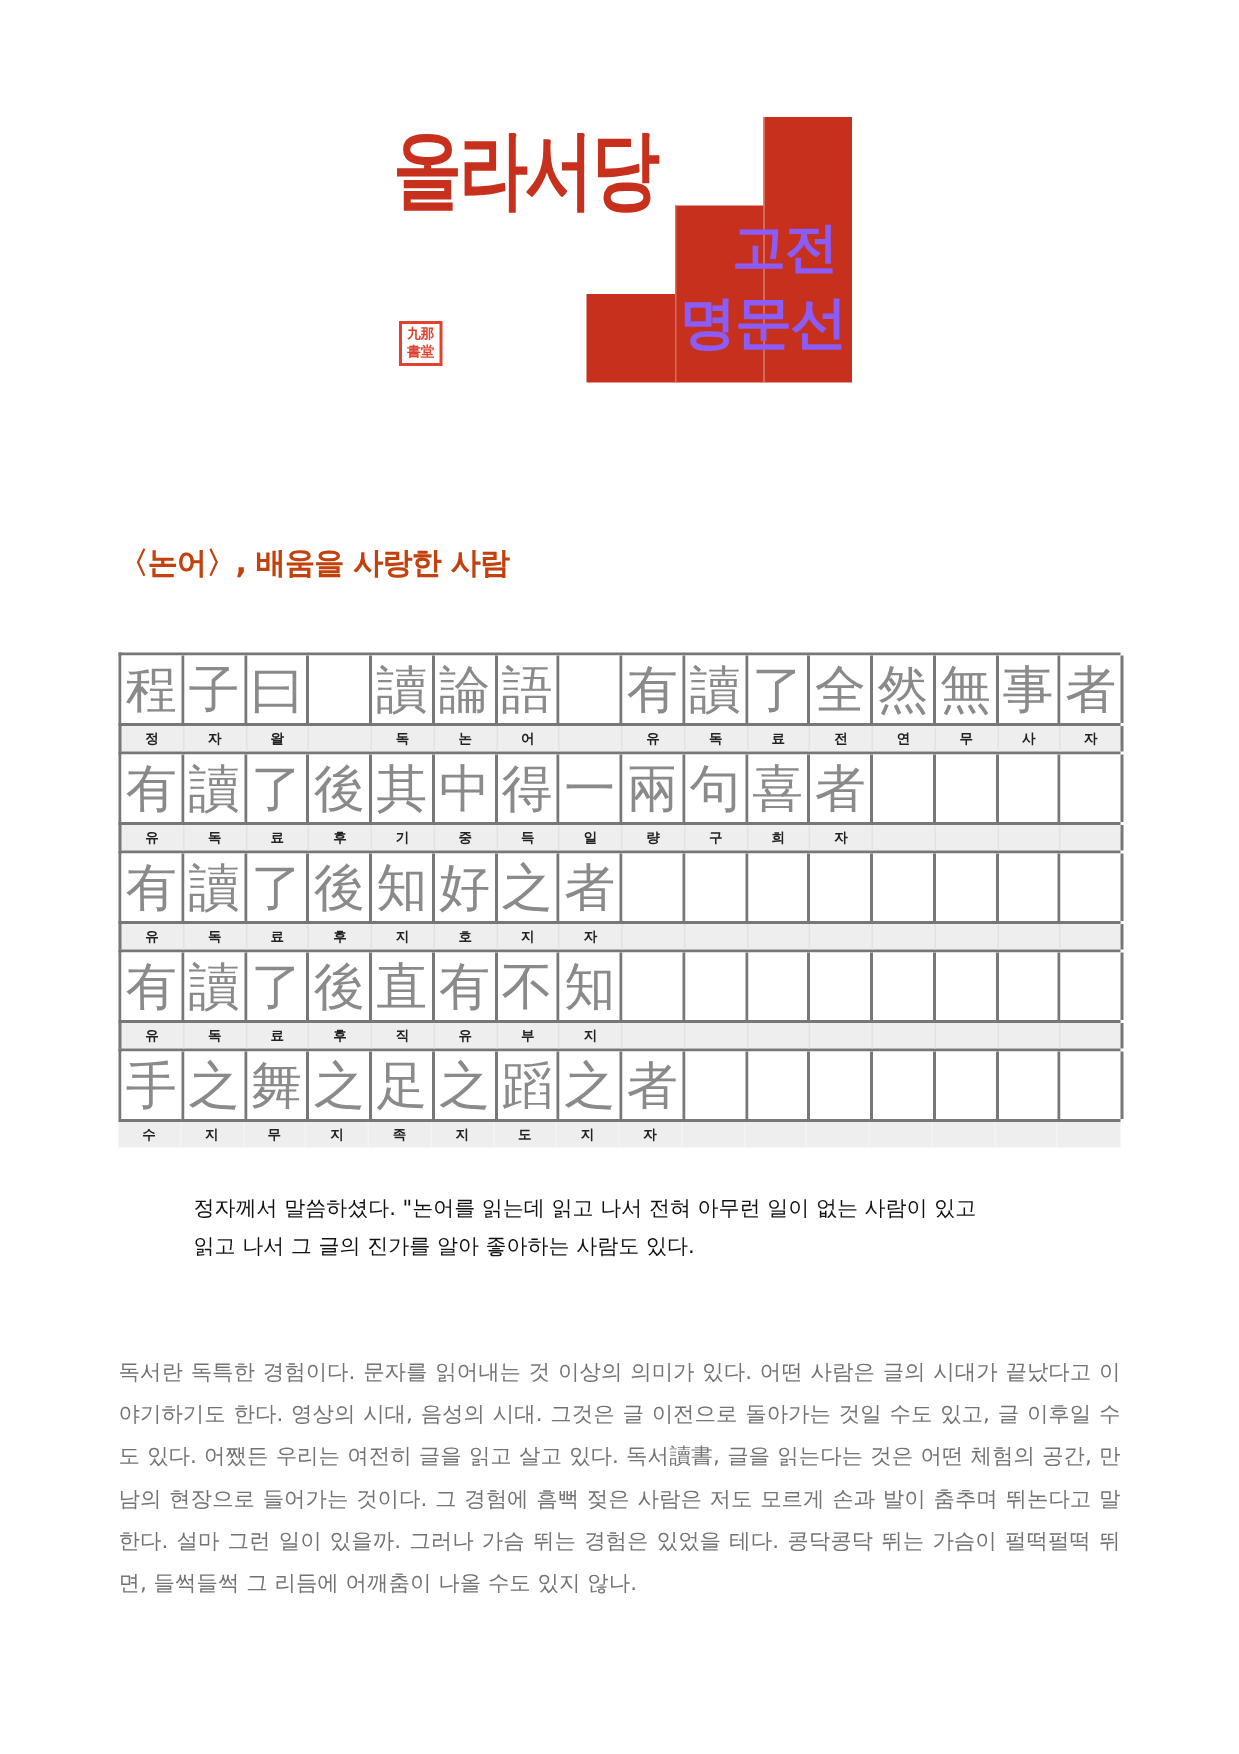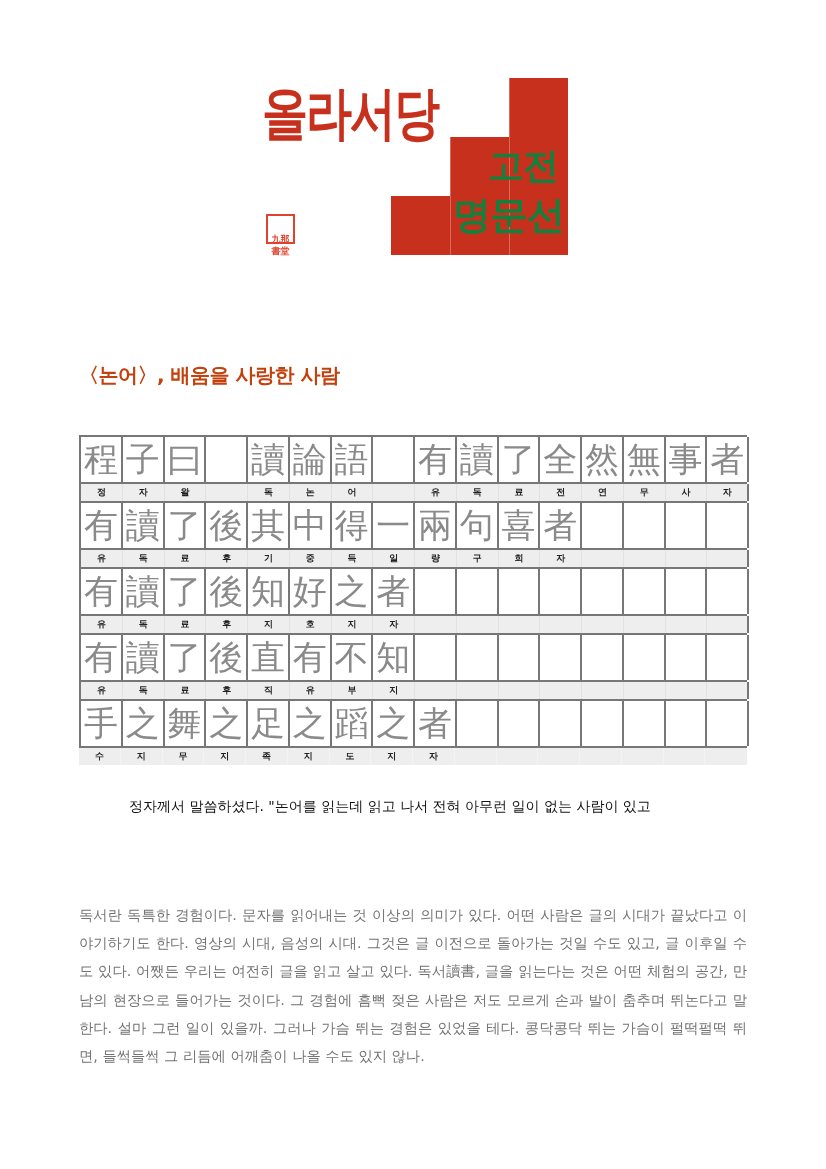--- a/index.html
+++ b/index.html
@@ -7,26 +7,26 @@
            font-family: "DejaVu Sans", "Liberation Sans", sans-serif; color: #111; }
 
     
     .logo { position: absolute; left: 0; top: 0; width: 826px; height: 270px; }
     .logo-bar { position: absolute; background: #c8301e; }
     .logo-bar.b1 { left: 391px; top: 196px; width: 59px; height: 59px; }
     .logo-bar.b2 { left: 450px; top: 137px; width: 59px; height: 118px; border-left: 1px solid #d86a5c; box-sizing: border-box; }
     .logo-bar.b3 { left: 509px; top: 78px;  width: 59px; height: 177px; border-left: 1px solid #d86a5c; box-sizing: border-box; }
     .logo-title { position: absolute; left: 262px; top: 84px; font-size: 46px; font-weight: bold;
                   color: #c8301e; letter-spacing: -2px; line-height: 1; transform: scaleY(1.25); transform-origin: top left; }
-    .logo-sub { position: absolute; color: #15803d; font-weight: bold; line-height: 1; letter-spacing: -1px; }
+    .logo-sub { position: absolute; color: #8b5cf6; font-weight: bold; line-height: 1; letter-spacing: -1px; }
     .logo-sub.l1 { left: 488px; top: 148px; font-size: 36px; }
     .logo-sub.l2 { left: 453px; top: 196px; font-size: 38px; }
     .seal { position: absolute; left: 266px; top: 214px; width: 29px; height: 30px;
             border: 2px solid #e0422e; box-sizing: border-box; color: #e0422e;
-            font-size: 9px; line-height: 12px; text-align: center; font-weight: bold; padding-top: 17px; }
+            font-size: 9px; line-height: 12px; text-align: center; font-weight: bold; padding-top: 1px; }
 
     
     .heading { position: absolute; left: 79px; top: 362px; font-size: 20px; font-weight: bold; color: #c2410c; letter-spacing: -0.5px; }
 
     
     .grid { position: absolute; left: 79px; top: 435px; width: 668px; }
     .char-row { display: flex; height: 47px; border-top: 2px solid #777; border-left: 2px solid #777; box-sizing: border-box; }
     .char-row.first { border-top: 2px solid #777; }
     .char-cell { flex: 0 0 41.75px; height: 100%; border-right: 2px solid #777; box-sizing: border-box;
                  display: flex; align-items: center; justify-content: center;
@@ -250,17 +250,18 @@
       <div class="read-cell"></div>
       <div class="read-cell"></div>
       <div class="read-cell"></div>
       <div class="read-cell"></div>
       <div class="read-cell"></div>
     </div>
   </div>
 
 <div class="quote">
   <div>정자께서 말씀하셨다. "논어를 읽는데 읽고 나서 전혀 아무런 일이 없는 사람이 있고</div>
+  <div>읽고 나서 그 글의 진가를 알아 좋아하는 사람도 있다.</div>
 </div>
 
 <div class="body-text">독서란 독특한 경험이다. 문자를 읽어내는 것 이상의 의미가 있다. 어떤 사람은 글의 시대가 끝났다고 이야기하기도 한다. 영상의 시대, 음성의 시대. 그것은 글 이전으로 돌아가는 것일 수도 있고, 글 이후일 수도 있다. 어쨌든 우리는 여전히 글을 읽고 살고 있다. 독서讀書, 글을 읽는다는 것은 어떤 체험의 공간, 만남의 현장으로 들어가는 것이다. 그 경험에 흠뻑 젖은 사람은 저도 모르게 손과 발이 춤추며 뛰논다고 말한다. 설마 그런 일이 있을까. 그러나 가슴 뛰는 경험은 있었을 테다. 콩닥콩닥 뛰는 가슴이 펄떡펄떡 뛰면, 들썩들썩 그 리듬에 어깨춤이 나올 수도 있지 않나.</div>
 
 <div class="page-num">1/11</div>
 
 </body></html>

